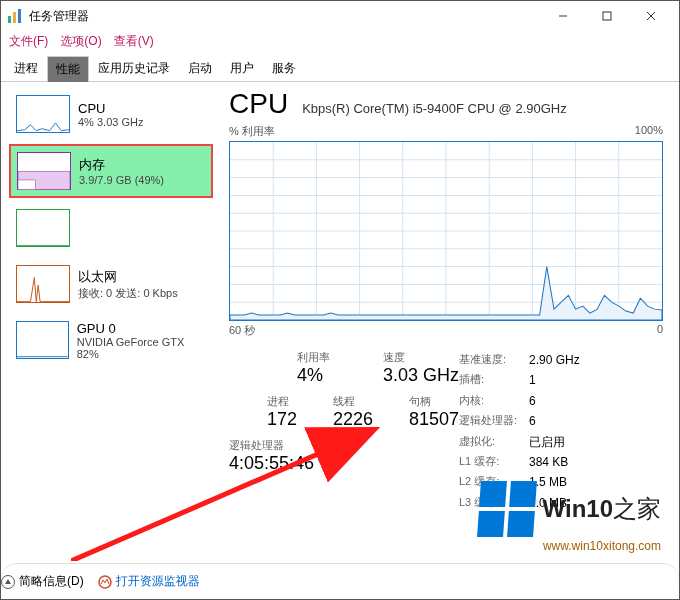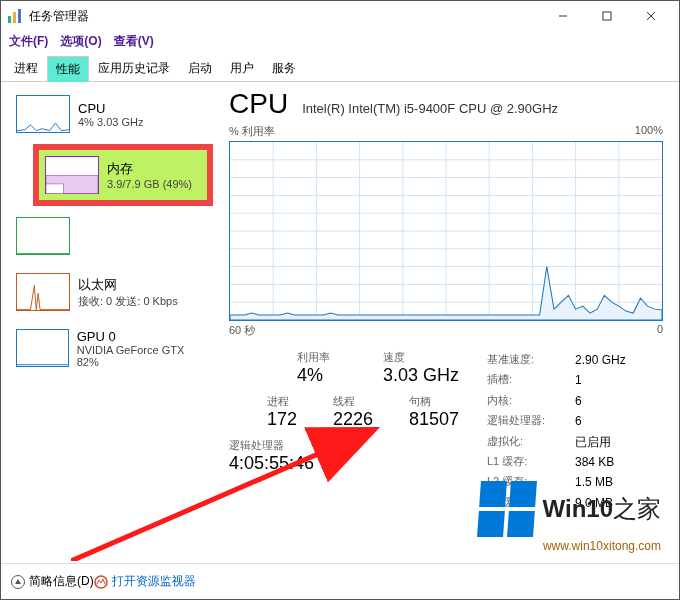--- a/index.html
+++ b/index.html
@@ -4,28 +4,28 @@
 <style>
   * { box-sizing: border-box; margin: 0; padding: 0; }
   body { font-family: "Microsoft YaHei", "Segoe UI", sans-serif; font-size: 12px; background: #fff; }
   .window { width: 680px; height: 600px; border: 1px solid #555; position: relative; background: #fff; overflow: hidden; }
   .titlebar { height: 30px; display: flex; align-items: center; padding: 0 6px; font-size: 12px; }
   .titlebar .app-icon { width: 16px; height: 16px; margin-right: 6px; display: inline-flex; }
   .titlebar .title { flex: 1; }
   .titlebar .winbtns { display: flex; }
   .titlebar .winbtn { width: 44px; height: 28px; display: flex; align-items: center; justify-content: center; font-size: 11px; color: #333; }
   .menubar { height: 20px; display: flex; align-items: center; padding: 0 8px; gap: 12px; font-size: 12px; }
-  .menubar span { color: #4c1d95; font-weight: bold; }
+  .menubar span { color: #be185d; }
   .tabs { display: flex; border-bottom: 1px solid #ccc; padding: 0 4px; margin-top: 4px; }
   .tab { padding: 4px 8px; font-size: 12px; border: 1px solid transparent; border-bottom: none; color: #000; }
-  .tab.active { border-color: #ccc; background: #5eead4; position: relative; top: 1px; }
+  .tab.active { border-color: #ccc; background: #737373; position: relative; top: 1px; }
   .content { display: flex; height: calc(100% - 30px - 20px - 26px - 36px); }
   .sidebar { width: 220px; border-right: none; padding: 6px 8px; overflow-y: auto; }
   .sidecard { display: flex; gap: 8px; padding: 6px; border: 1px solid transparent; margin-bottom: 4px; }
-  .sidecard.selected { background: #bef264; border: 6px solid #ef4444; margin-left: 24px; }
+  .sidecard.selected { background: #86efac; border: 2px solid #ef4444; }
   .thumbwrap { width: 54px; height: 38px; border: 1px solid #888; position: relative; background: #fff; }
   .thumbwrap.cpu { border-color: #1e77c2; }
   .thumbwrap.mem { border-color: #8a2da5; }
   .thumbwrap.disk { border-color: #2e9e4d; }
   .thumbwrap.eth { border-color: #c05a1a; }
   .thumbwrap.gpu { border-color: #1e77c2; }
   .sideinfo { display: flex; flex-direction: column; justify-content: center; }
   .sideinfo .sname { font-size: 13px; }
   .sideinfo .ssub { font-size: 11px; color: #444; }
   .main { flex: 1; padding: 6px 16px 6px 8px; position: relative; }
@@ -35,24 +35,24 @@
   .chartlabels { display: flex; justify-content: space-between; font-size: 11px; color: #555; margin-top: 4px; }
   .chart { width: 100%; height: 180px; border: 1px solid #1e77c2; position: relative; margin-top: 2px; }
   .chart svg { position: absolute; inset: 0; width: 100%; height: 100%; }
   .chartbottom { display: flex; justify-content: space-between; font-size: 11px; color: #555; margin-top: 2px; }
   .stats { display: flex; margin-top: 12px; }
   .statsL { width: 230px; }
   .statsR { flex: 1; font-size: 12px; }
   .statrow { display: flex; gap: 16px; margin-bottom: 8px; justify-content: flex-end; }
   .statcell .lbl { font-size: 11px; color: #666; }
   .statcell .val { font-size: 18px; }
-  .kvrow { display: flex; gap: 18px; line-height: 1.7; margin-left: 28px; }
+  .kvrow { display: flex; gap: 0; line-height: 1.7; }
   .kvrow .k { width: 70px; color: #666; font-size: 11px; }
   .kvrow .v { font-size: 12px; }
-  .footer { position: absolute; bottom: 0; left: 0; right: 0; height: 36px; border-top: 1px solid #ddd; display: flex; align-items: center; padding: 0 10px; font-size: 12px; }
+  .footer { position: absolute; bottom: 0; left: 0; right: 0; height: 36px; border-top: 1px solid #ddd; display: flex; align-items: center; padding: 0 0; gap: 14px; font-size: 12px; border-radius: 16px; }
   .footer .brief { display: flex; align-items: center; gap: 4px; }
   .footer .circicon { width: 14px; height: 14px; border: 1.5px solid #555; border-radius: 50%; position: relative; display: inline-block; }
   .footer .circicon.up::after { content:""; position:absolute; left:3px; top:3px; border-left:3px solid transparent; border-right:3px solid transparent; border-bottom:5px solid #555; }
   .footer a { color: #0066cc; text-decoration: none; }
   .watermark { position: absolute; right: 18px; bottom: 46px; display: flex; flex-direction: column; align-items: flex-end; }
   .watermark .winlogo { display: grid; grid-template-columns: 26px 26px; grid-template-rows: 26px 26px; gap: 4px; transform: skewX(-4deg); }
   .watermark .winlogo div { background: #0078d7; }
   .watermark .brand { font-size: 24px; color: #222; margin-left: 8px; }
   .watermark .row1 { display: flex; align-items: center; }
   .watermark .url { font-size: 12px; color: #a16207; margin-top: 2px; }
@@ -165,21 +165,21 @@
           <div class="sname">GPU 0</div>
           <div class="ssub">NVIDIA GeForce GTX 82%</div>
         </div>
       </div>
 
     </div>
 
     <div class="main">
       <div class="mainhead">
         <div class="big">CPU</div>
-        <div class="model">Intel(R) Intel(TM) i5-9400F CPU @ 2.90GHz</div>
+        <div class="model">Kbps(R) Core(TM) i5-9400F CPU @ 2.90GHz</div>
       </div>
       <div class="chartlabels">
         <span>% 利用率</span>
         <span>100%</span>
       </div>
       <div class="chart">
         <svg viewBox="0 0 420 180" preserveAspectRatio="none">
           <g stroke="#cfe4f5" stroke-width="1">
             <line x1="0" y1="18" x2="420" y2="18"></line>
               <line x1="0" y1="36" x2="420" y2="36"></line>

